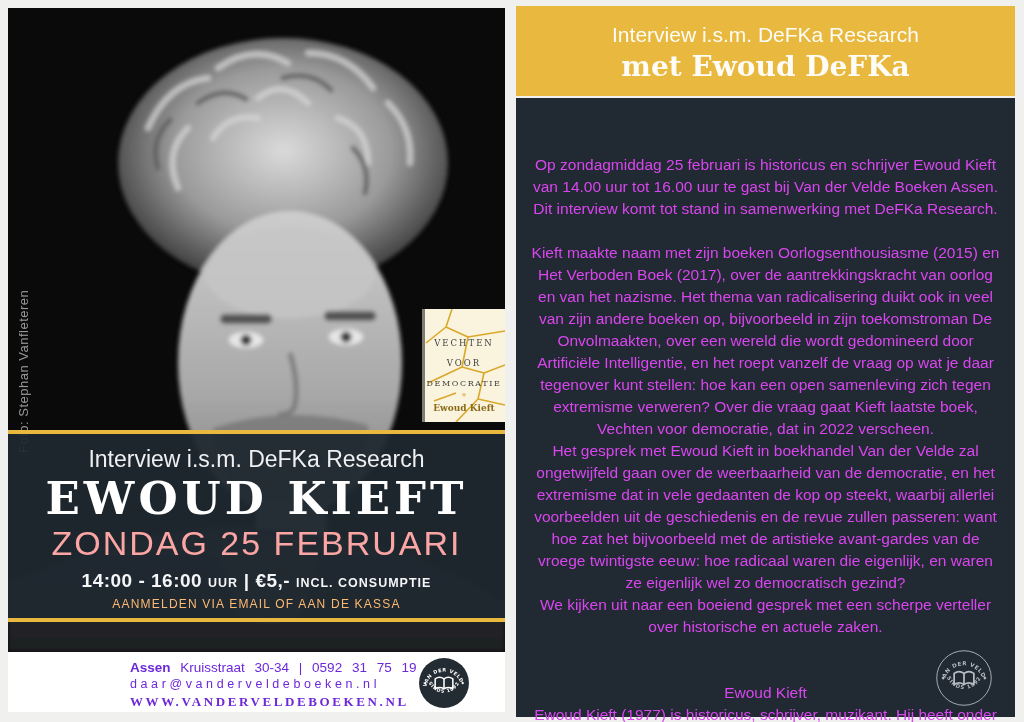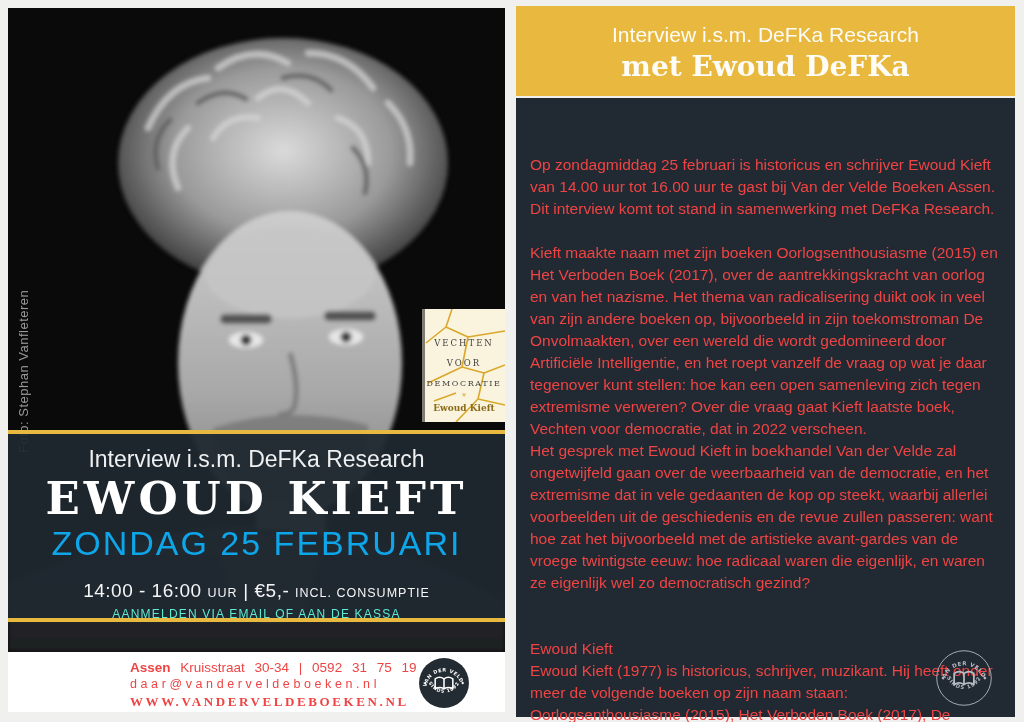--- a/index.html
+++ b/index.html
@@ -13,40 +13,40 @@
   .photo-credit{position:absolute;left:8px;top:445px;transform-origin:0 0;transform:rotate(-90deg);
     white-space:nowrap;color:#979797;font-size:13px;letter-spacing:.5px;}
   .book-cover{position:absolute;left:414px;top:301px;width:83px;height:113px;}
 
   .banner{position:absolute;left:0;top:422px;width:497px;height:192px;box-sizing:border-box;
     background:rgba(31,39,48,.94);border-top:4px solid #e9b83e;border-bottom:4px solid #e9b83e;
     text-align:center;color:#f5f6f7;}
   .banner-kicker{margin-top:12px;font-size:23px;font-weight:300;color:#eef0f1;}
   .event-title{margin-top:1px;font-family:"DejaVu Serif","Liberation Serif",serif;font-weight:bold;
     font-size:45px;letter-spacing:4px;line-height:1.1;color:#ffffff;}
-  .event-date{font-size:34px;font-weight:300;letter-spacing:2px;line-height:1.15;color:#0ea5e9;}
-  .event-meta{margin-top:17px;font-size:19px;letter-spacing:.5px;}
+  .event-date{font-size:34px;font-weight:300;letter-spacing:2px;line-height:1.15;color:#fca5a5;}
+  .event-meta{margin-top:7px;font-size:19px;letter-spacing:.5px;font-weight:bold;}
   .event-meta .small{font-size:12.5px;letter-spacing:1px;}
-  .event-signup{margin-top:5px;font-size:12px;letter-spacing:1.2px;color:#5eead4;}
+  .event-signup{margin-top:5px;font-size:12px;letter-spacing:1.2px;color:#fdba74;}
 
   .left-footer{position:absolute;left:0;bottom:0;width:497px;height:60px;background:#ffffff;}
-  .footer-lines{position:absolute;left:122px;top:7px;font-size:13.5px;color:#ef4444;line-height:17px;}
+  .footer-lines{position:absolute;left:122px;top:7px;font-size:13.5px;color:#6d28d9;line-height:17px;}
   .footer-city{font-weight:bold;}
   .footer-addr{word-spacing:6px;}
   .footer-email{letter-spacing:3.6px;font-size:12.5px;}
   .footer-web{font-weight:bold;letter-spacing:2.6px;font-size:13px;font-family:Liberation Serif, serif;}
   .footer-logo{position:absolute;left:410px;top:5px;}
 
   
   .right-panel{position:absolute;left:516px;top:6px;width:499px;height:711px;}
   .right-header{height:90px;background:#e9b83e;text-align:center;color:#fdfcf6;}
   .rh-kicker{padding-top:17px;font-size:21px;font-weight:300;}
   .rh-title{margin-top:3px;font-family:"DejaVu Serif","Liberation Serif",serif;font-weight:bold;font-size:28px;}
   .right-body{position:relative;margin-top:2px;height:619px;box-sizing:border-box;background:#212932;
-    color:#ef4444;font-size:15.5px;line-height:22px;padding:56px 14px 0 14px;}
+    color:#d946ef;text-align:center;font-size:15.5px;line-height:22px;padding:56px 14px 0 14px;}
   .right-body p{margin:0;}
   .gap-after{margin-bottom:22px !important;}
   .bio-heading{margin-top:44px !important;}
   .right-logo{position:absolute;right:22px;bottom:10px;}
 </style>
 </head>
 <body>
 
 <div class="page">
 
@@ -177,20 +177,21 @@
   <div class="right-panel">
     <div class="right-header">
       <div class="rh-kicker">Interview i.s.m. DeFKa Research</div>
       <div class="rh-title">met Ewoud DeFKa</div>
     </div>
 
     <div class="right-body">
       <p class="gap-after">Op zondagmiddag 25 februari is historicus en schrijver Ewoud Kieft van 14.00 uur tot 16.00 uur te gast bij Van der Velde Boeken Assen. Dit interview komt tot stand in samenwerking met DeFKa Research.</p>
       <p>Kieft maakte naam met zijn boeken Oorlogsenthousiasme (2015) en Het Verboden Boek (2017), over de aantrekkingskracht van oorlog en van het nazisme. Het thema van radicalisering duikt ook in veel van zijn andere boeken op, bijvoorbeeld in zijn toekomstroman De Onvolmaakten, over een wereld die wordt gedomineerd door Artificiële Intelligentie, en het roept vanzelf de vraag op wat je daar tegenover kunt stellen: hoe kan een open samenleving zich tegen extremisme verweren? Over die vraag gaat Kieft laatste boek, Vechten voor democratie, dat in 2022 verscheen.</p>
       <p>Het gesprek met Ewoud Kieft in boekhandel Van der Velde zal ongetwijfeld gaan over de weerbaarheid van de democratie, en het extremisme dat in vele gedaanten de kop op steekt, waarbij allerlei voorbeelden uit de geschiedenis en de revue zullen passeren: want hoe zat het bijvoorbeeld met de artistieke avant-gardes van de vroege twintigste eeuw: hoe radicaal waren die eigenlijk, en waren ze eigenlijk wel zo democratisch gezind?</p>
+      <p>We kijken uit naar een boeiend gesprek met een scherpe verteller over historische en actuele zaken.</p>
       <p class="bio-heading">Ewoud Kieft</p>
       <p>Ewoud Kieft (1977) is historicus, schrijver, muzikant. Hij heeft onder meer de volgende boeken op zijn naam staan: Oorlogsenthousiasme (2015), Het Verboden Boek (2017), De Onvolmaakten (2020), Concerto (2021), Vechten voor Democratie (2022).</p>
 
       <svg class="right-logo" width="58" height="58" viewBox="0 0 100 100">
         <circle cx="50" cy="50" r="47" fill="none" stroke="#aeb5bc" stroke-width="1.6"></circle>
         <path id="arcT2" d="M17,54 A34,34 0 0 1 83,54" fill="none"></path>
         <path id="arcB2" d="M20,48 A32,32 0 0 0 80,48" fill="none"></path>
         <text font-family="DejaVu Sans, Liberation Sans, sans-serif" font-size="9.5" font-weight="bold" fill="#b6bdc4" letter-spacing="1">
           <textPath href="#arcT2" startOffset="50%" text-anchor="middle">· VAN DER VELDE ·</textPath>
         </text>

